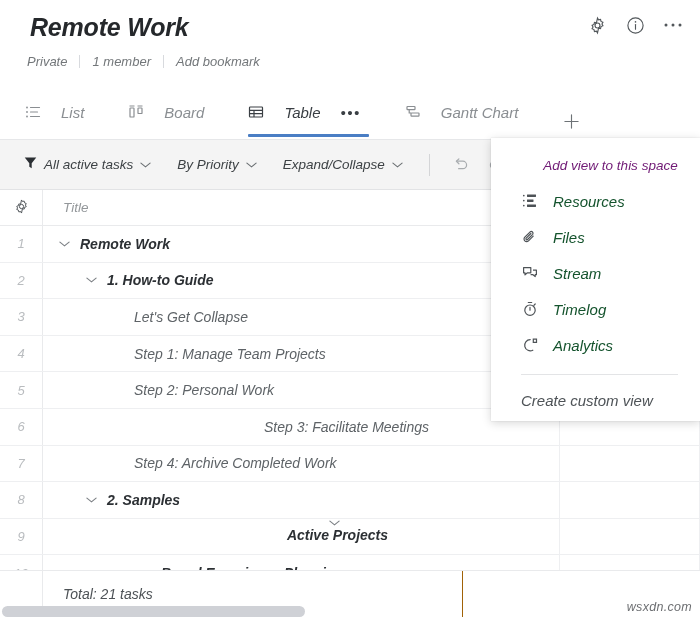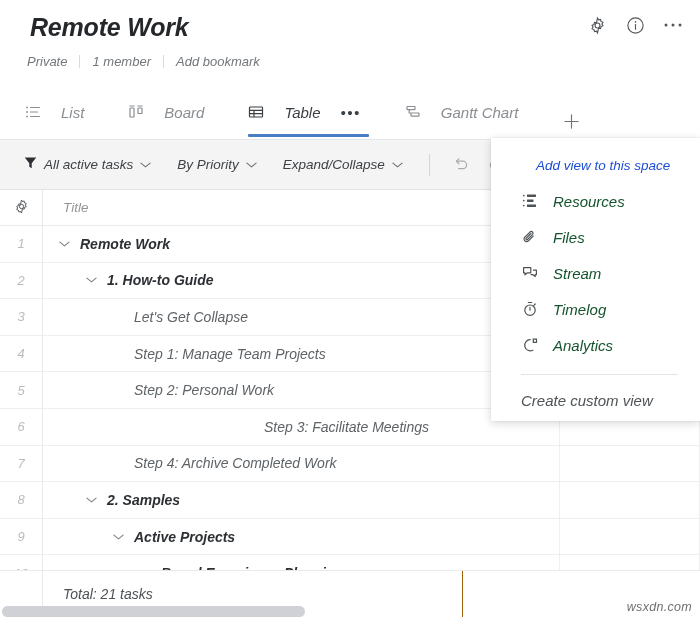--- a/index.html
+++ b/index.html
@@ -172,21 +172,21 @@
   
   .dropdown {
     position: absolute; left: 491px; top: 138px;
     width: 209px; height: 283px;
     background: #ffffff;
     box-shadow: 0 2px 9px rgba(0,0,0,0.16), 0 0 1px rgba(0,0,0,0.18);
     z-index: 40;
     padding-top: 14px;
   }
   .dd-head {
-    font-size: 13.5px; color: #1d4ed8; padding: 6px 0 10px 45px;
+    font-size: 13.5px; color: #701a75; padding: 6px 0 10px 30px; text-align: center;
   }
   .dd-item {
     display: flex; align-items: center; gap: 14px;
     height: 36px; padding-left: 30px;
     font-size: 15px; color: #14532d; cursor: pointer;
   }
   .dd-item .di { width: 18px; display: flex; align-items:center;
                  justify-content:center; color:#4e5357; }
   .dd-divider { height: 1px; background: #e3e4e6; margin: 11px 22px 0 30px; }
   .dd-create {
@@ -451,21 +451,21 @@
               <svg width="11" height="8" viewBox="0 0 12 8" fill="none" stroke="currentColor" stroke-width="1.25">
                 <path d="M1 2l5 4 5-4" stroke-linecap="round"></path>
               </svg>
             </span>
             <span class="ttext bold">2. Samples</span>
           </div>
           <div class="cell-extra"></div>
         </div>
         <div class="trow">
           <div class="c-num">9</div>
-          <div class="cell-title" style="padding-left: 66px;">
+          <div class="cell-title" style="padding-left: 66px; flex-direction: column;">
             <span class="chev">
               <svg width="11" height="8" viewBox="0 0 12 8" fill="none" stroke="currentColor" stroke-width="1.25">
                 <path d="M1 2l5 4 5-4" stroke-linecap="round"></path>
               </svg>
             </span>
             <span class="ttext bold">Active Projects</span>
           </div>
           <div class="cell-extra"></div>
         </div>
         <div class="trow">

